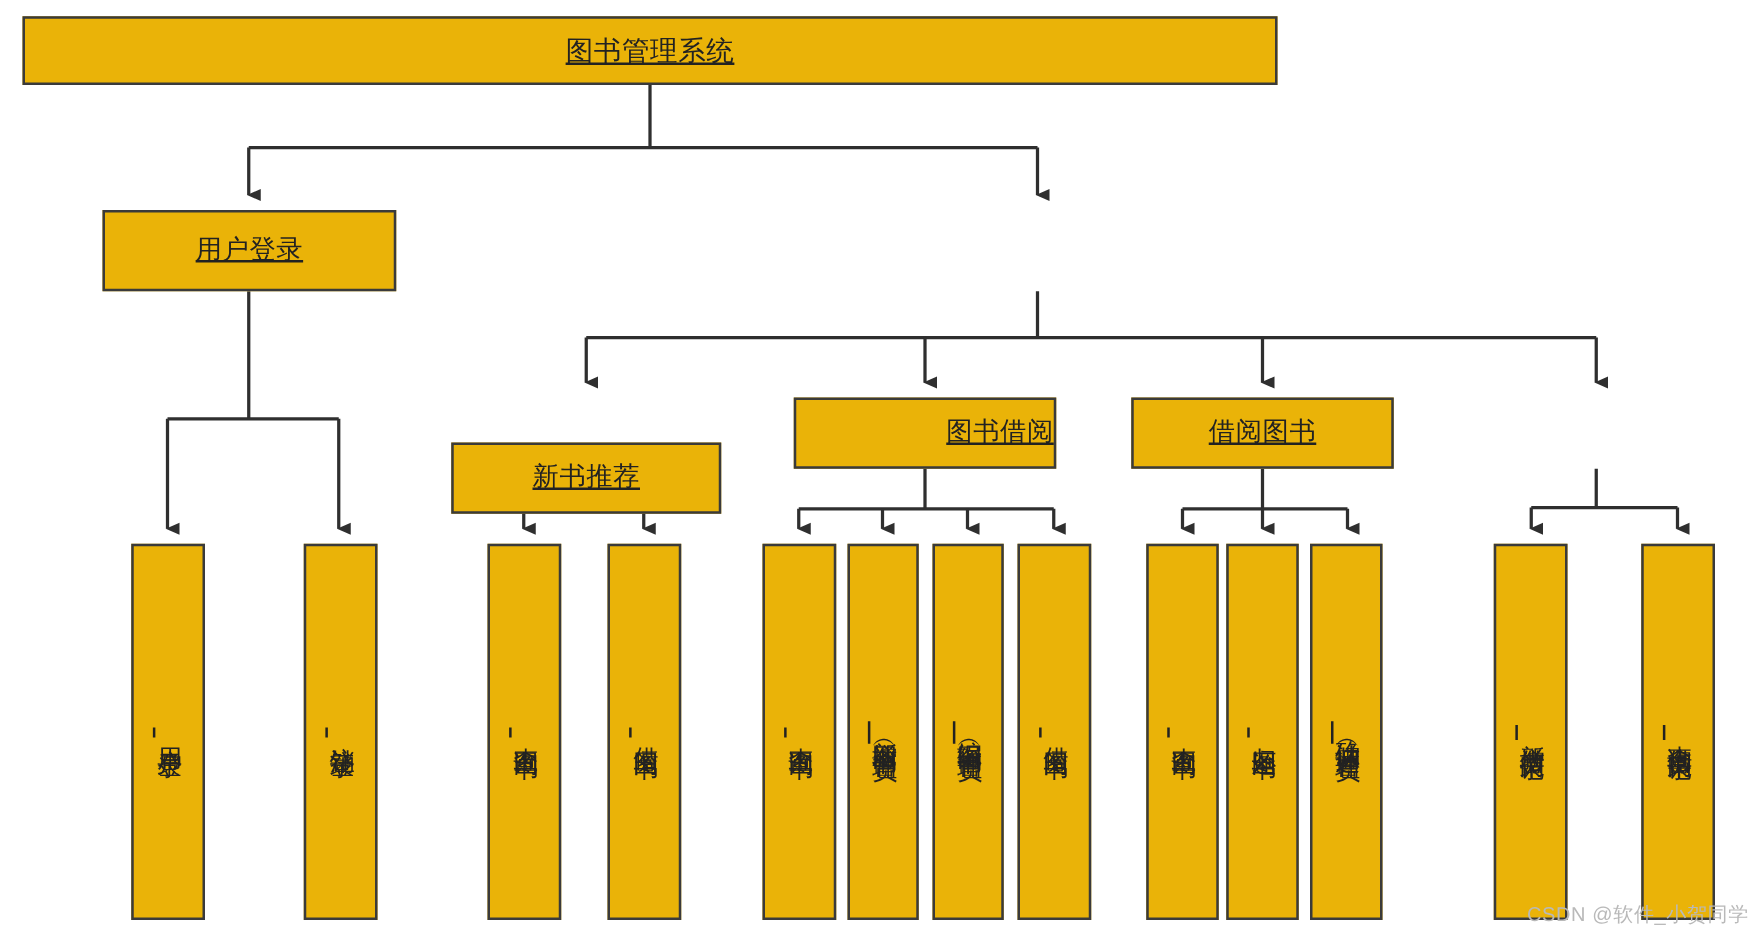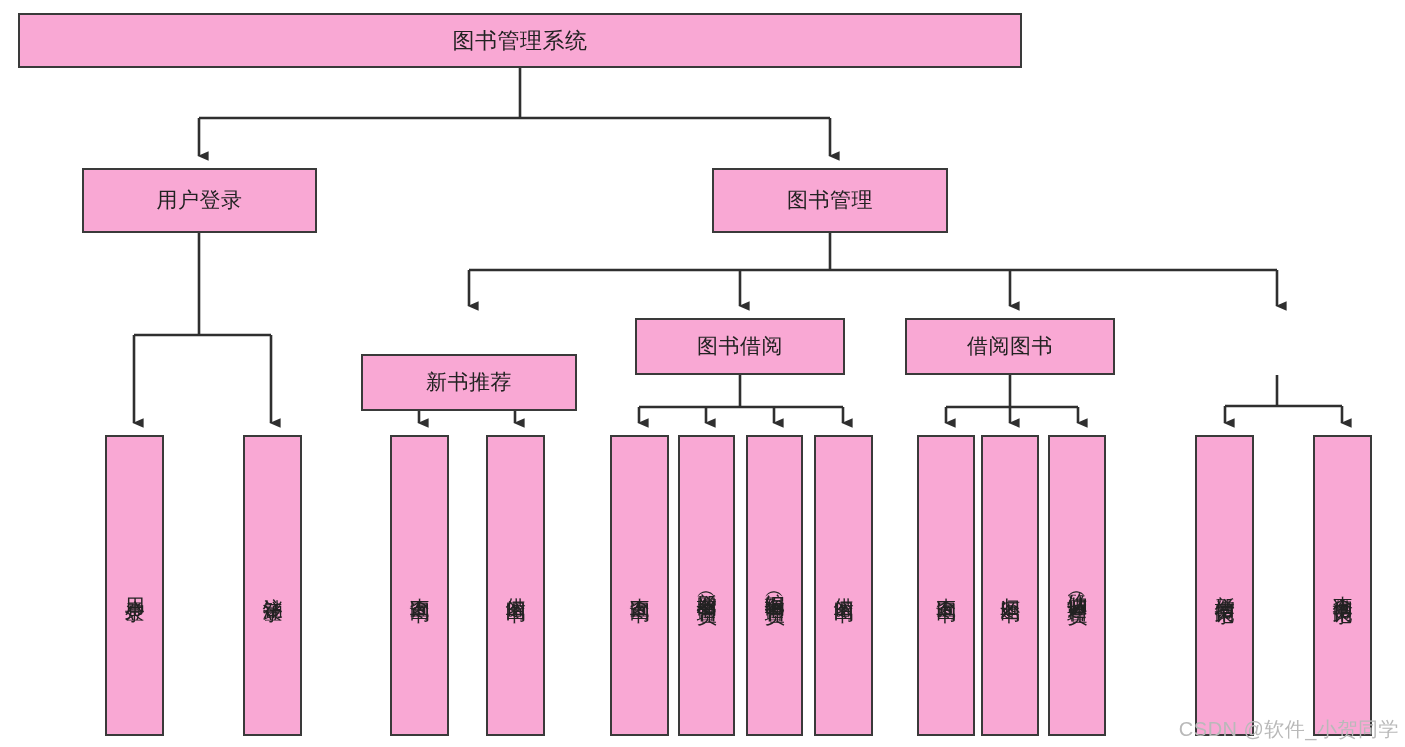--- a/index.html
+++ b/index.html
@@ -22,25 +22,26 @@
     left: 0;
     top: 0;
     width: 1405px;
     height: 747px;
     pointer-events: none;
   }
   .node {
     position: absolute;
     box-sizing: border-box;
     border: 2.5px solid #3a3a3a;
-    background: #f9a8d4;
+    background: #eab308;
     display: flex;
     align-items: center;
     justify-content: center;
     color: #222222;
+    text-decoration: underline;
   }
   .node .label {
     display: block;
     text-align: center;
     line-height: 1.18;
     color: #222222;
   }
   .node.horiz .label {
     writing-mode: horizontal-tb;
     font-size: 21px;
@@ -57,21 +58,21 @@
     letter-spacing: 2px;
     white-space: nowrap;
   }
   #root-node .label {
     font-size: 22px;
   }
   #watermark {
     position: absolute;
     right: 6px;
     bottom: 4px;
-    font-size: 20px;
+    font-size: 16px;
     color: #b9b9b9;
     letter-spacing: 0.5px;
     white-space: nowrap;
   }
 </style>
 </head>
 <body>
 
 <div id="canvas">
 
@@ -125,28 +126,25 @@
     </g>
   </svg>
 
   <div class="node horiz" id="root-node" style="left:18px; top:13px; width:1004px; height:55px;">
     <span class="label">图书管理系统</span>
   </div>
 
   <div class="node horiz" style="left:82px; top:168px; width:235px; height:65px;">
     <span class="label">用户登录</span>
   </div>
-  <div class="node horiz" style="left:712px; top:168px; width:236px; height:65px;">
-    <span class="label">图书管理</span>
-  </div>
 
   <div class="node horiz" style="left:361px; top:318px; width:216px; height:57px;margin-top:36px;">
     <span class="label">新书推荐</span>
   </div>
-  <div class="node horiz" style="left:635px; top:318px; width:210px; height:57px;">
+  <div class="node horiz" style="left:635px; top:318px; width:210px; height:57px;justify-content:flex-end;">
     <span class="label">图书借阅</span>
   </div>
   <div class="node horiz" style="left:905px; top:318px; width:210px; height:57px;">
     <span class="label">借阅图书</span>
   </div>
 
   <div class="node vert" style="left:105px; top:435px; width:59px; height:301px;">
     <span class="label">用户登录</span>
   </div>
   <div class="node vert" style="left:243px; top:435px; width:59px; height:301px;">

